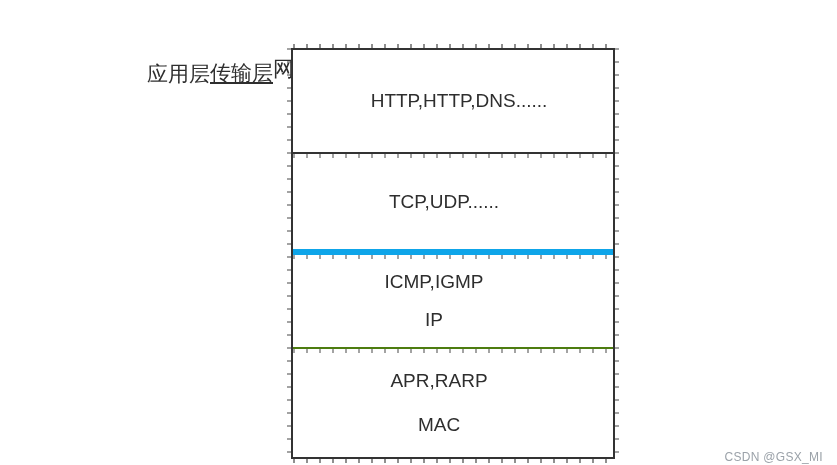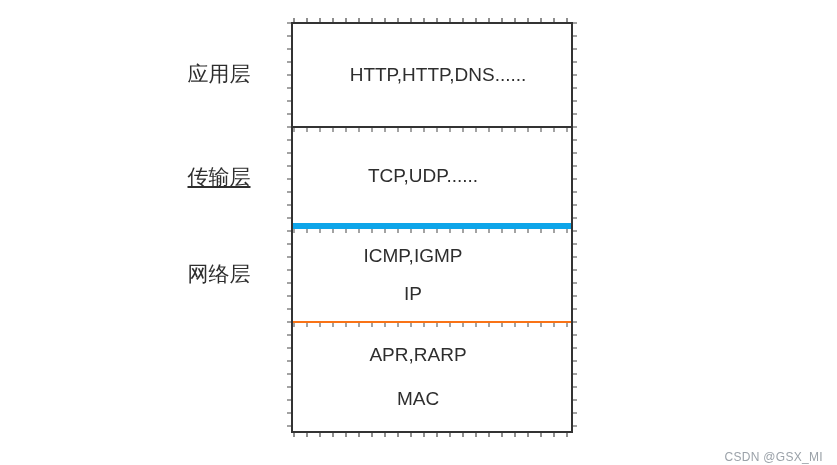--- a/index.html
+++ b/index.html
@@ -17,58 +17,59 @@
   }
   .layers-wrap {
     position: absolute;
     left: 147px;
     top: 22px;
     display: flex;
   }
   .labels-col {
     width: 144px;
     display: flex;
-    flex-direction: column;
+    flex-direction: row;
   }
   .label-cell {
     display: flex;
     align-items: center;
     justify-content: center;
     font-size: 21px;
     color: #2e2e2e;
     white-space: nowrap;
   }
   .label-cell.c1 { height: 104px; }
   .label-cell.c2 { height: 101px; text-decoration: underline; }
   .label-cell.c3 { height: 94px; }
   .label-cell.c4 { height: 112px; }
 
   .box-col {
     position: relative;
-    width: 282px;
+    width: 324px;
     height: 411px;
     box-sizing: border-box;
     border: 2px solid #333333;
     display: flex;
     flex-direction: column;
     background: #ffffff;
+    margin-top: 26px;
   }
   .row {
     position: relative;
     box-sizing: border-box;
     display: flex;
     flex-direction: column;
     align-items: center;
     justify-content: center;
     font-size: 19px;
     color: #2e2e2e;
   }
   .row-1 { height: 104px; border-bottom: 2px solid #333333; }
   .row-2 { height: 101px; border-bottom: 6px solid #0ea5e9; }
-  .row-3 { height: 94px;  border-bottom: 2px solid #f97316; gap: 14px; }
+  .row-3 { height: 94px;  border-bottom: 2px solid #4d7c0f; gap: 14px; }
   .row-4 { height: 108px; gap: 20px; }
 
   .proto-line { white-space: nowrap; line-height: 24px; }
   .row-1 .proto-line { transform: translateX(6px); }
   .row-2 .proto-line { transform: translateX(-9px); }
   .row-3 .proto-line { transform: translateX(-19px); }
   .row-4 .proto-line { transform: translateX(-14px); text-align: center; }
 
   
   .box-col::before {

